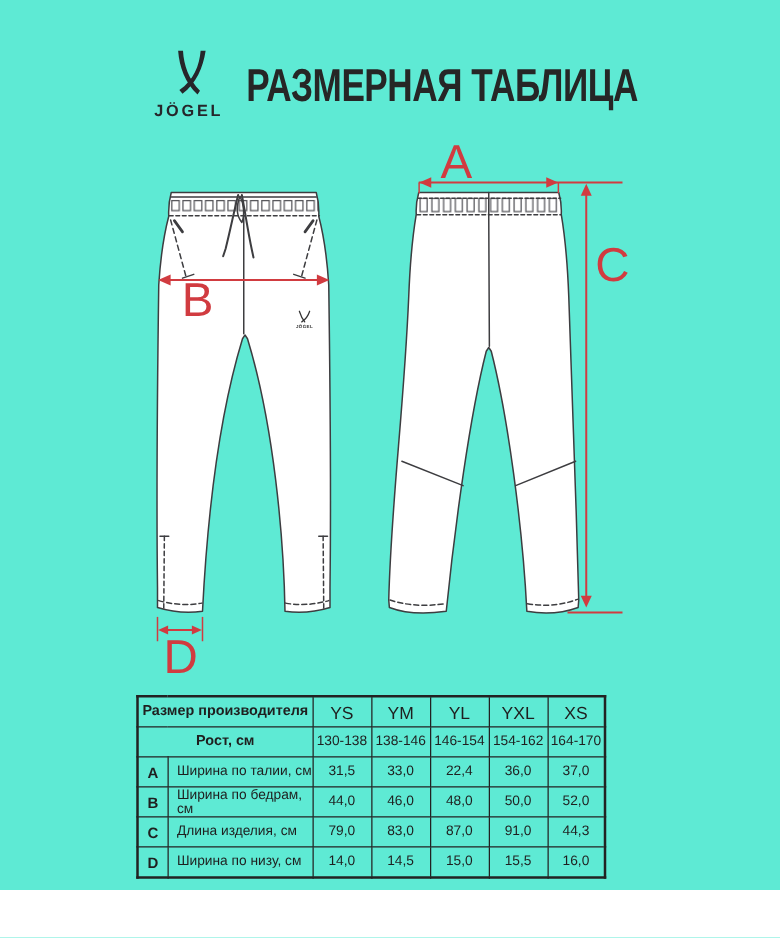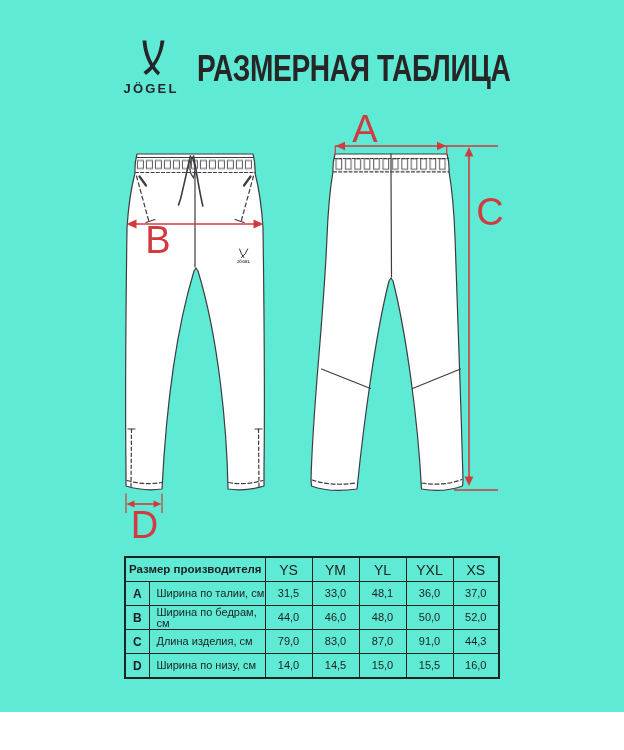--- a/index.html
+++ b/index.html
@@ -10,21 +10,21 @@
   .brand-mark{display:block;margin:0 auto;width:29px;height:37px;}
   .brand-word{margin-top:4px;font-size:13px;font-weight:bold;letter-spacing:2.2px;color:#26262a;white-space:nowrap;}
   
   .title{position:absolute;left:197px;top:50px;margin:0;font-size:37px;line-height:1;
          font-weight:bold;color:#262626;letter-spacing:-0.5px;white-space:nowrap;
          transform:scaleX(0.76);transform-origin:left top;}
   
   .drawing{position:absolute;left:0;top:0;width:624px;height:556px;}
   .dim-letter{font-family:"Liberation Sans",sans-serif;font-size:38px;fill:#d13b40;}
   
-  .size-table{position:absolute;left:124px;top:556px;border-collapse:collapse;table-layout:fixed;
+  .size-table{position:absolute;left:109px;top:556px;border-collapse:collapse;table-layout:fixed;
               border:2px solid #222;}
   .size-table td{border:1.5px solid #222;height:23px;padding:0;text-align:center;
                  font-size:11px;line-height:1;color:#1f1f1f;vertical-align:middle;}
   .size-table td.hdr{font-weight:bold;font-size:11.5px;}
   .size-table td.letter{font-weight:bold;font-size:12px;}
   .size-table td.param{text-align:left;padding-left:7px;}
   .size-table td.sz{font-size:14px;}
 </style>
 </head>
 <body>
@@ -168,25 +168,33 @@
     <tbody>
       <tr>
         <td colspan="2" class="hdr">Размер производителя</td>
         <td class="sz">YS</td>
         <td class="sz">YM</td>
         <td class="sz">YL</td>
         <td class="sz">YXL</td>
         <td class="sz">XS</td>
       </tr>
       <tr>
+        <td colspan="2" class="hdr">Рост, см</td>
+        <td>130-138</td>
+        <td>138-146</td>
+        <td>146-154</td>
+        <td>154-162</td>
+        <td>164-170</td>
+      </tr>
+      <tr>
         <td class="letter">A</td>
         <td class="param">Ширина по талии, см</td>
         <td>31,5</td>
         <td>33,0</td>
-        <td>48,1</td>
+        <td>22,4</td>
         <td>36,0</td>
         <td>37,0</td>
       </tr>
       <tr>
         <td class="letter">B</td>
         <td class="param">Ширина по бедрам, см</td>
         <td>44,0</td>
         <td>46,0</td>
         <td>48,0</td>
         <td>50,0</td>

